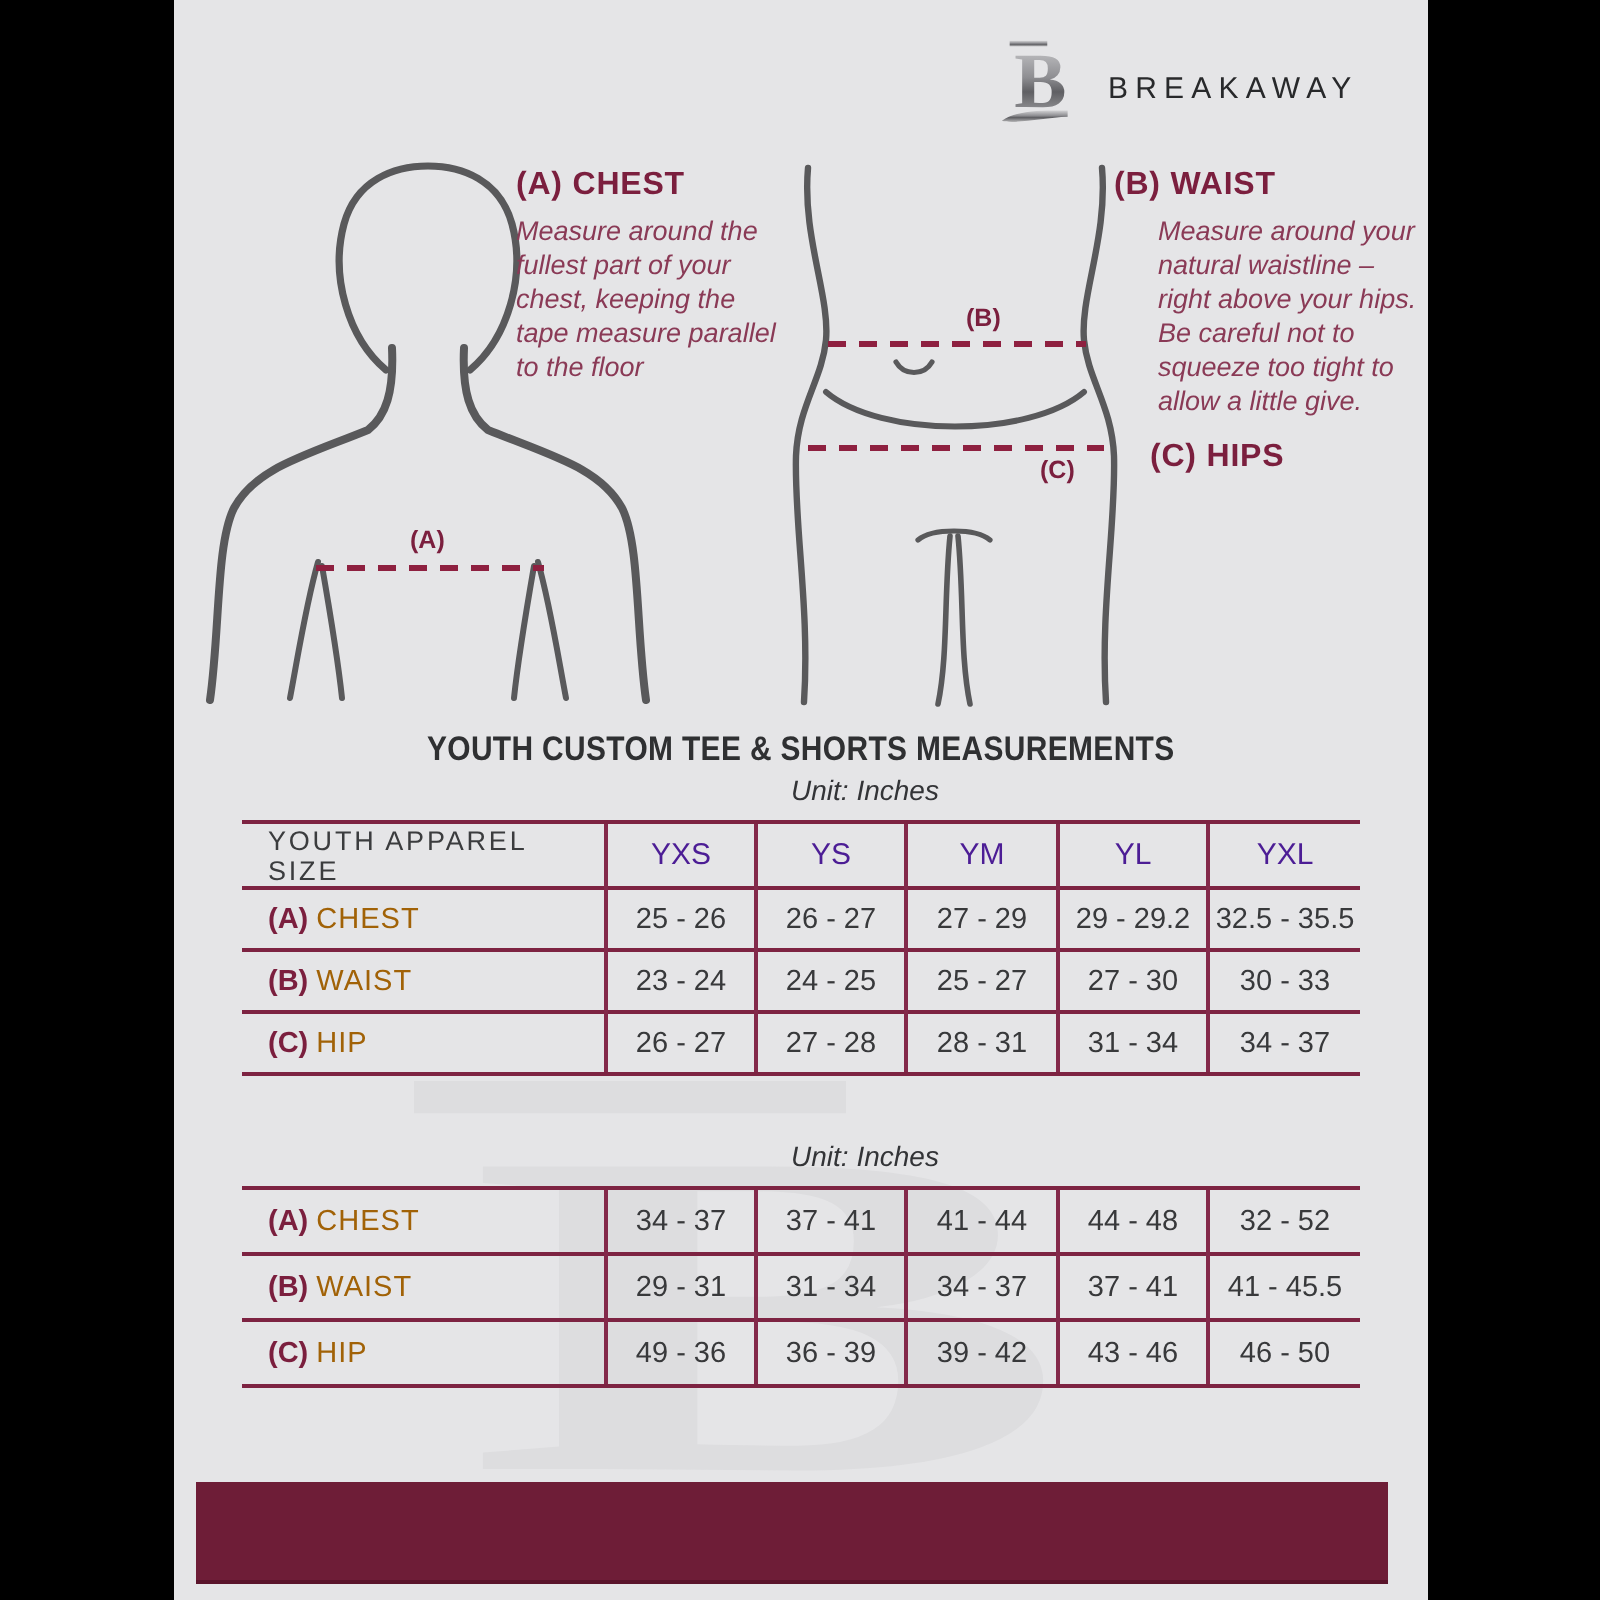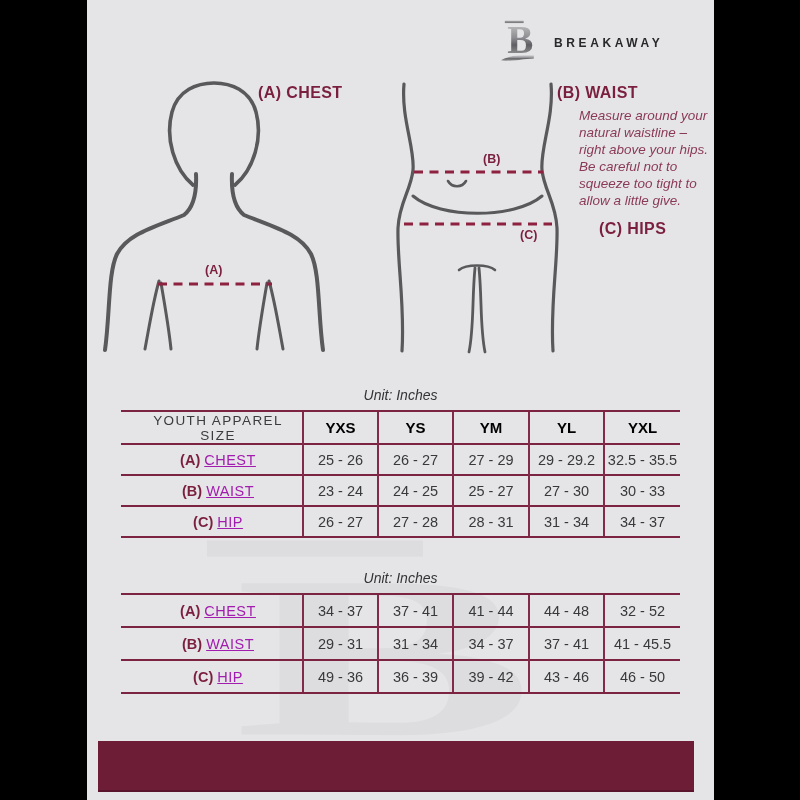--- a/index.html
+++ b/index.html
@@ -20,21 +20,21 @@
   .abs { position:absolute; }
 
   
   .doc-title { left:28px; top:28px; white-space:nowrap; }
   .doc-title-inner {
     display:inline-block; transform:scale(0.60,1.04); transform-origin:left top;
     font-weight:bold; font-size:29px; letter-spacing:1px; color:#2b2c2e; white-space:nowrap;
   }
   .doc-title-divider { font-weight:400; color:#46474a; margin:0 14px; }
   .brand-name {
-    left:467px; top:36px; font-size:12px; font-weight:bold;
+    left:467px; top:36px; font-size:15px; font-weight:normal;
     letter-spacing:3.6px; color:#28292b;
   }
 
   
   .guide-heading {
     font-size:16px; font-weight:bold; color:#7b1f3e; letter-spacing:0.4px; white-space:nowrap;
   }
   .guide-para {
     font-size:13.5px; font-style:italic; color:#8a3a56; line-height:17px;
     white-space:pre-line;
@@ -45,39 +45,39 @@
   .fig { position:absolute; }
   .fig path { fill:none; stroke:#59595b; stroke-linecap:round; }
   .fig .dash { stroke:#8e2040; stroke-width:3; stroke-dasharray:9 6.5; stroke-linecap:butt; }
 
   
   .section-title { left:0; top:0; width:627px; text-align:center; color:#2f3032; }
   .section-title .t {
     display:inline-block; transform:scale(0.88,1); font-weight:bold; font-size:17px;
     letter-spacing:0.2px; white-space:nowrap;
   }
-  .unit-line { width:627px; text-align:center; font-size:14px; font-style:italic; color:#333437; }
+  .unit-line { width:627px; text-align:center; font-size:14px; font-style:italic; color:#333437;padding-left:32px; }
 
   table.size-table {
     position:absolute; left:34px; width:559px; border-collapse:collapse; table-layout:fixed;
     z-index:2;
   }
   .size-table td {
     border-top:2px solid #7d2342; font-size:14.5px; color:#38393b; text-align:center;
     padding:0; height:29px;
   }
   .size-table tr:last-child td { border-bottom:2px solid #7d2342; }
   .size-table td + td { border-left:2px solid #83294a; }
-  .size-table tr.head td { height:31px; font-weight:bold; font-size:15px; color:#000000; }
+  .size-table tr.head td { height:31px; font-weight:normal; font-size:15px; color:#4c1d95; }
   .size-table tr.head td.lbl {
     font-weight:400; font-size:13.5px; letter-spacing:1.4px; color:#3b3c3e;
   }
-  .size-table td.lbl { text-align:center; padding-left:13px; }
+  .size-table td.lbl { text-align:left; padding-left:13px; }
   .size-table .pfx { font-weight:bold; color:#7b1f3e; }
-  .size-table .rowlbl { color:#a21caf; letter-spacing:0.5px;text-decoration:underline; }
+  .size-table .rowlbl { color:#a16207; letter-spacing:0.5px; }
   table.size-table.tall tr.head td { height:34px; }
   table.size-table.tall td { height:31px; }
 
   
   .footer-bar {
     left:11px; top:741px; width:596px; height:49px; background:#6e1d37;
     border-bottom:2px solid #5a142b; z-index:3;
   }
 
   .watermark { z-index:0; opacity:0.55; }
@@ -134,31 +134,39 @@
     <path stroke-width="2.8" d="M 479 268 C 482 298 480 328 485 352"></path>
     <path class="dash" d="M 414 172 L 543 172"></path>
     <path class="dash" d="M 404 224 L 552 224"></path>
   </svg>
 
   <span class="abs marker-label" style="left:118px; top:263px;">(A)</span>
   <span class="abs marker-label" style="left:396px; top:152px;">(B)</span>
   <span class="abs marker-label" style="left:433px; top:228px;">(C)</span>
 
   <div class="abs guide-heading" style="left:171px; top:84px;">(A) CHEST</div>
+  <div class="abs guide-para" style="left:171px; top:107px; width:160px;">Measure around the
+fullest part of your
+chest, keeping the
+tape measure parallel
+to the floor</div>
 
   <div class="abs guide-heading" style="left:470px; top:84px;">(B) WAIST</div>
   <div class="abs guide-para" style="left:492px; top:107px; width:162px;">Measure around your
 natural waistline –
 right above your hips.
 Be careful not to
 squeeze too tight to
 allow a little give.</div>
 
-  <div class="abs guide-heading" style="left:466px; top:220px;padding-left:46px;">(C) HIPS</div>
-
+  <div class="abs guide-heading" style="left:442px; top:220px;padding-left:46px;">(C) HIPS</div>
+
+  <div class="abs section-title" style="top:365px;">
+    <span class="t">YOUTH CUSTOM TEE &amp; SHORTS MEASUREMENTS</span>
+  </div>
   <div class="abs unit-line" style="top:387px;">Unit: Inches</div>
 
   <table class="size-table" style="top:410px;">
     <colgroup>
         <col style="width:182px">
         <col style="width:75px">
         <col style="width:75px">
         <col style="width:76px">
         <col style="width:75px">
         <col style="width:76px">

